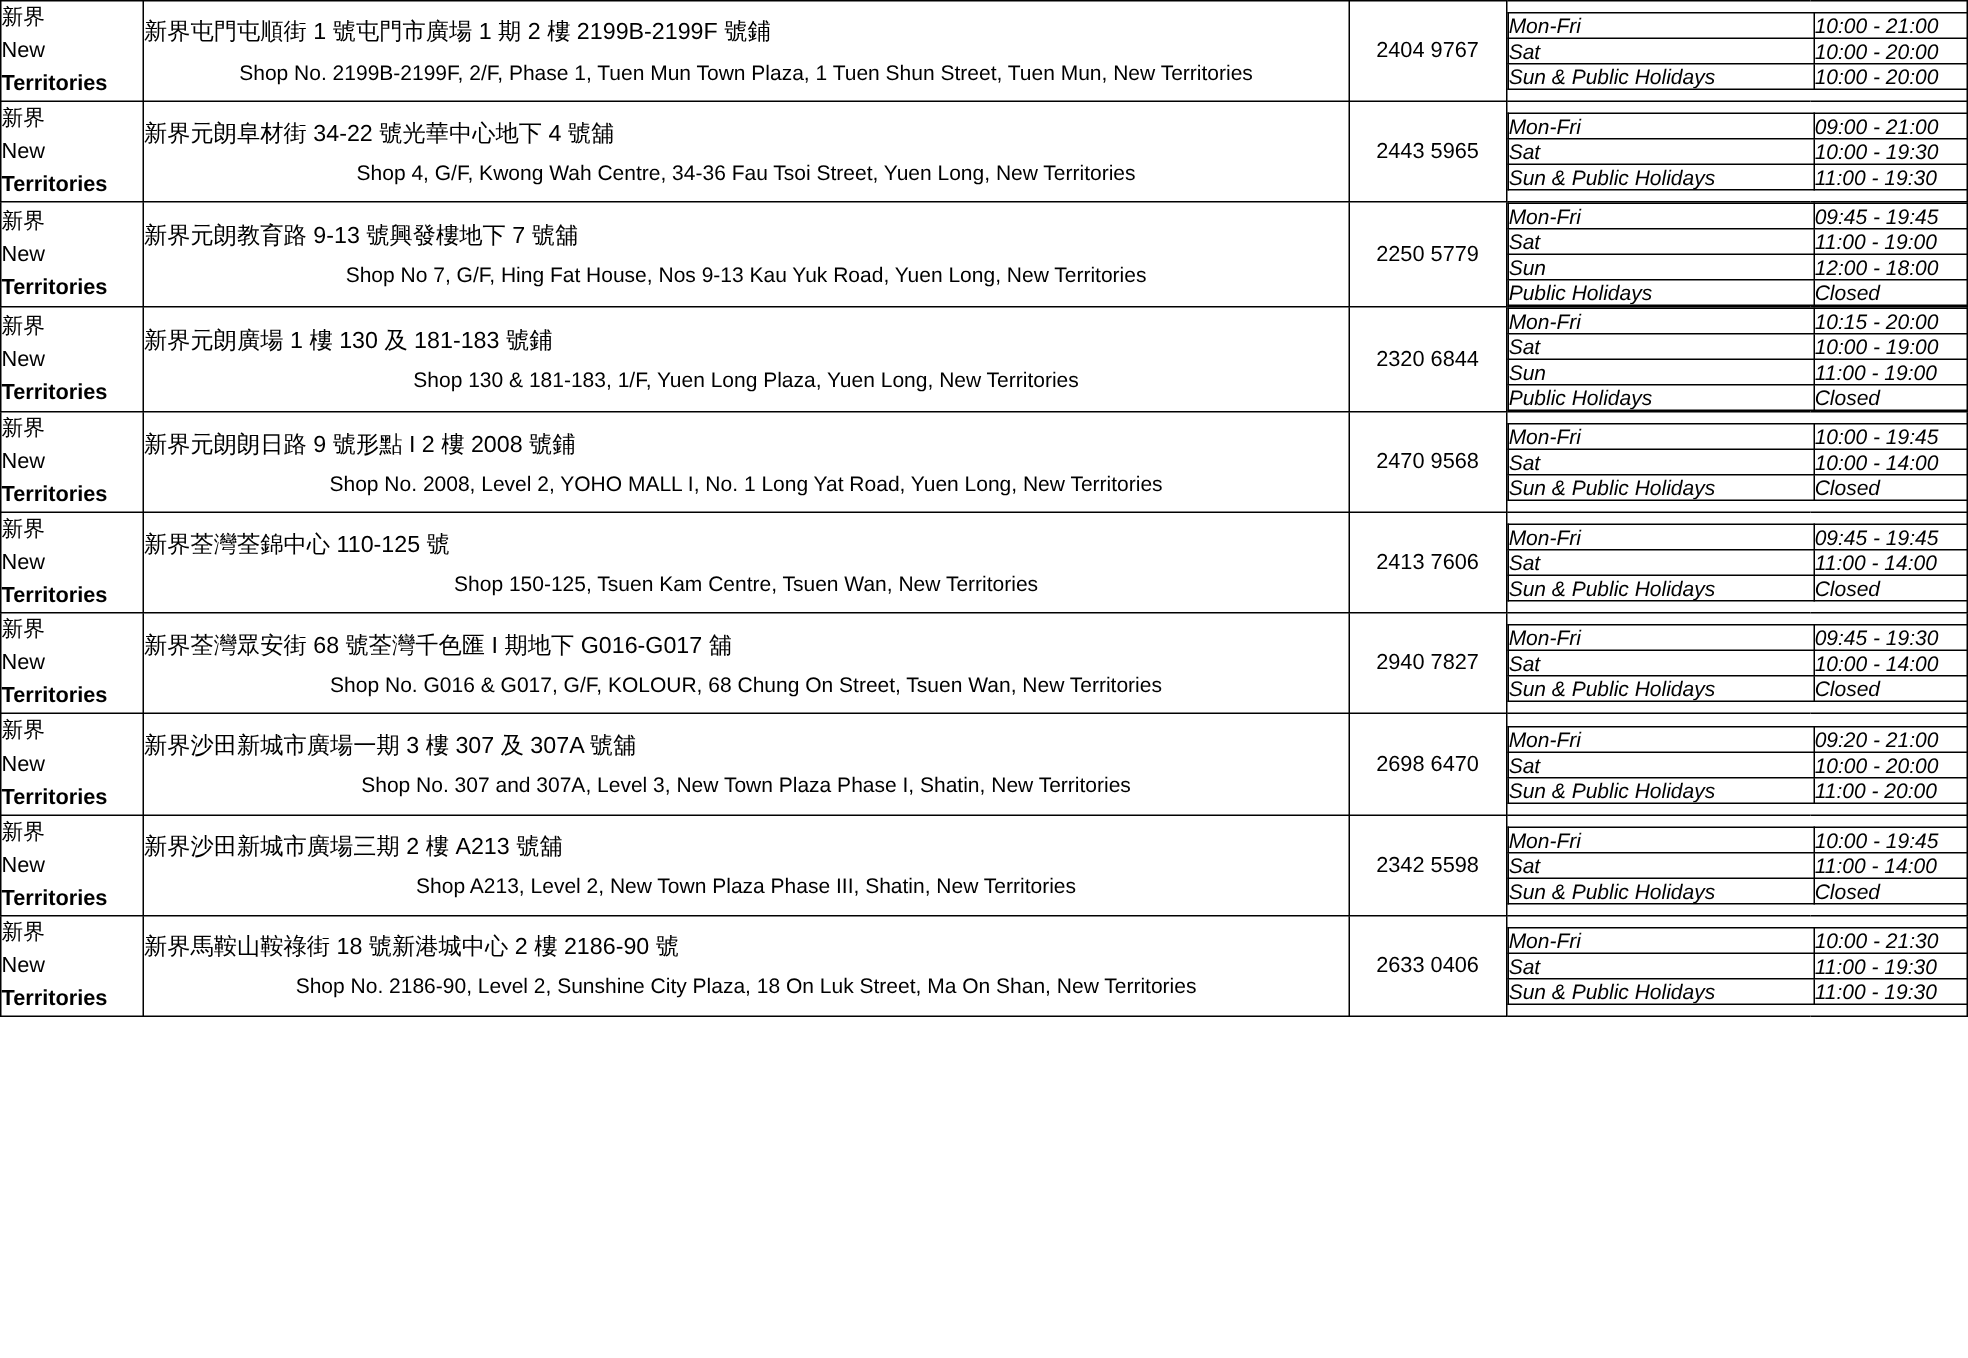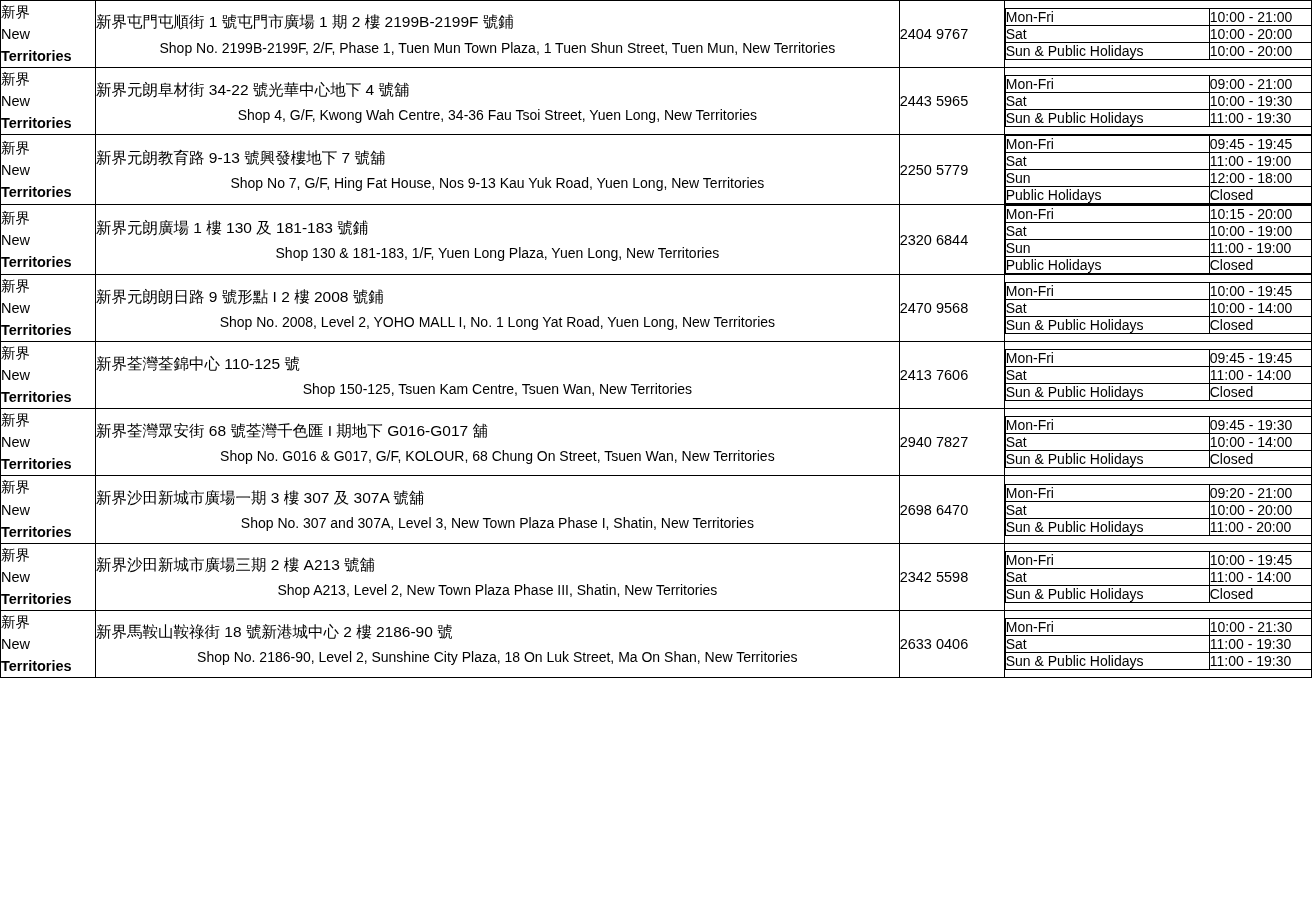--- a/index.html
+++ b/index.html
@@ -47,21 +47,21 @@
     font-size: 15.5px;
     line-height: 1.62;
     margin-bottom: 3px;
   }
   .addr-en {
     font-size: 14px;
     line-height: 1.5;
     text-align: center;
   }
   .phone-cell {
-    text-align: left;
+    text-align: center;
     font-size: 14.5px;
     vertical-align: middle;
   }
   .hours-table {
     border-collapse: collapse;
     table-layout: fixed;
     width: 100%;
     height: 100%;
   }
   .hours-table td {
@@ -70,21 +70,21 @@
     font-size: 14px;
     padding: 3px 0 3px 8px;
     white-space: nowrap;
     overflow: hidden;
   }
   .hours-table tr:last-child td {
     border-bottom: 0;
   }
   .hours-table td.day { width: 203px; border-right: 1px solid #000000; }
   .hours-table td.time { width: 104px; }
-  .nested-wrap { padding: 0; }
+  .nested-wrap { padding: 0; font-style: italic; }
 </style>
 </head>
 <body>
 
 <table id="store-table">
   <colgroup>
     <col class="col-region">
     <col class="col-address">
     <col class="col-phone">
     <col class="col-days">

